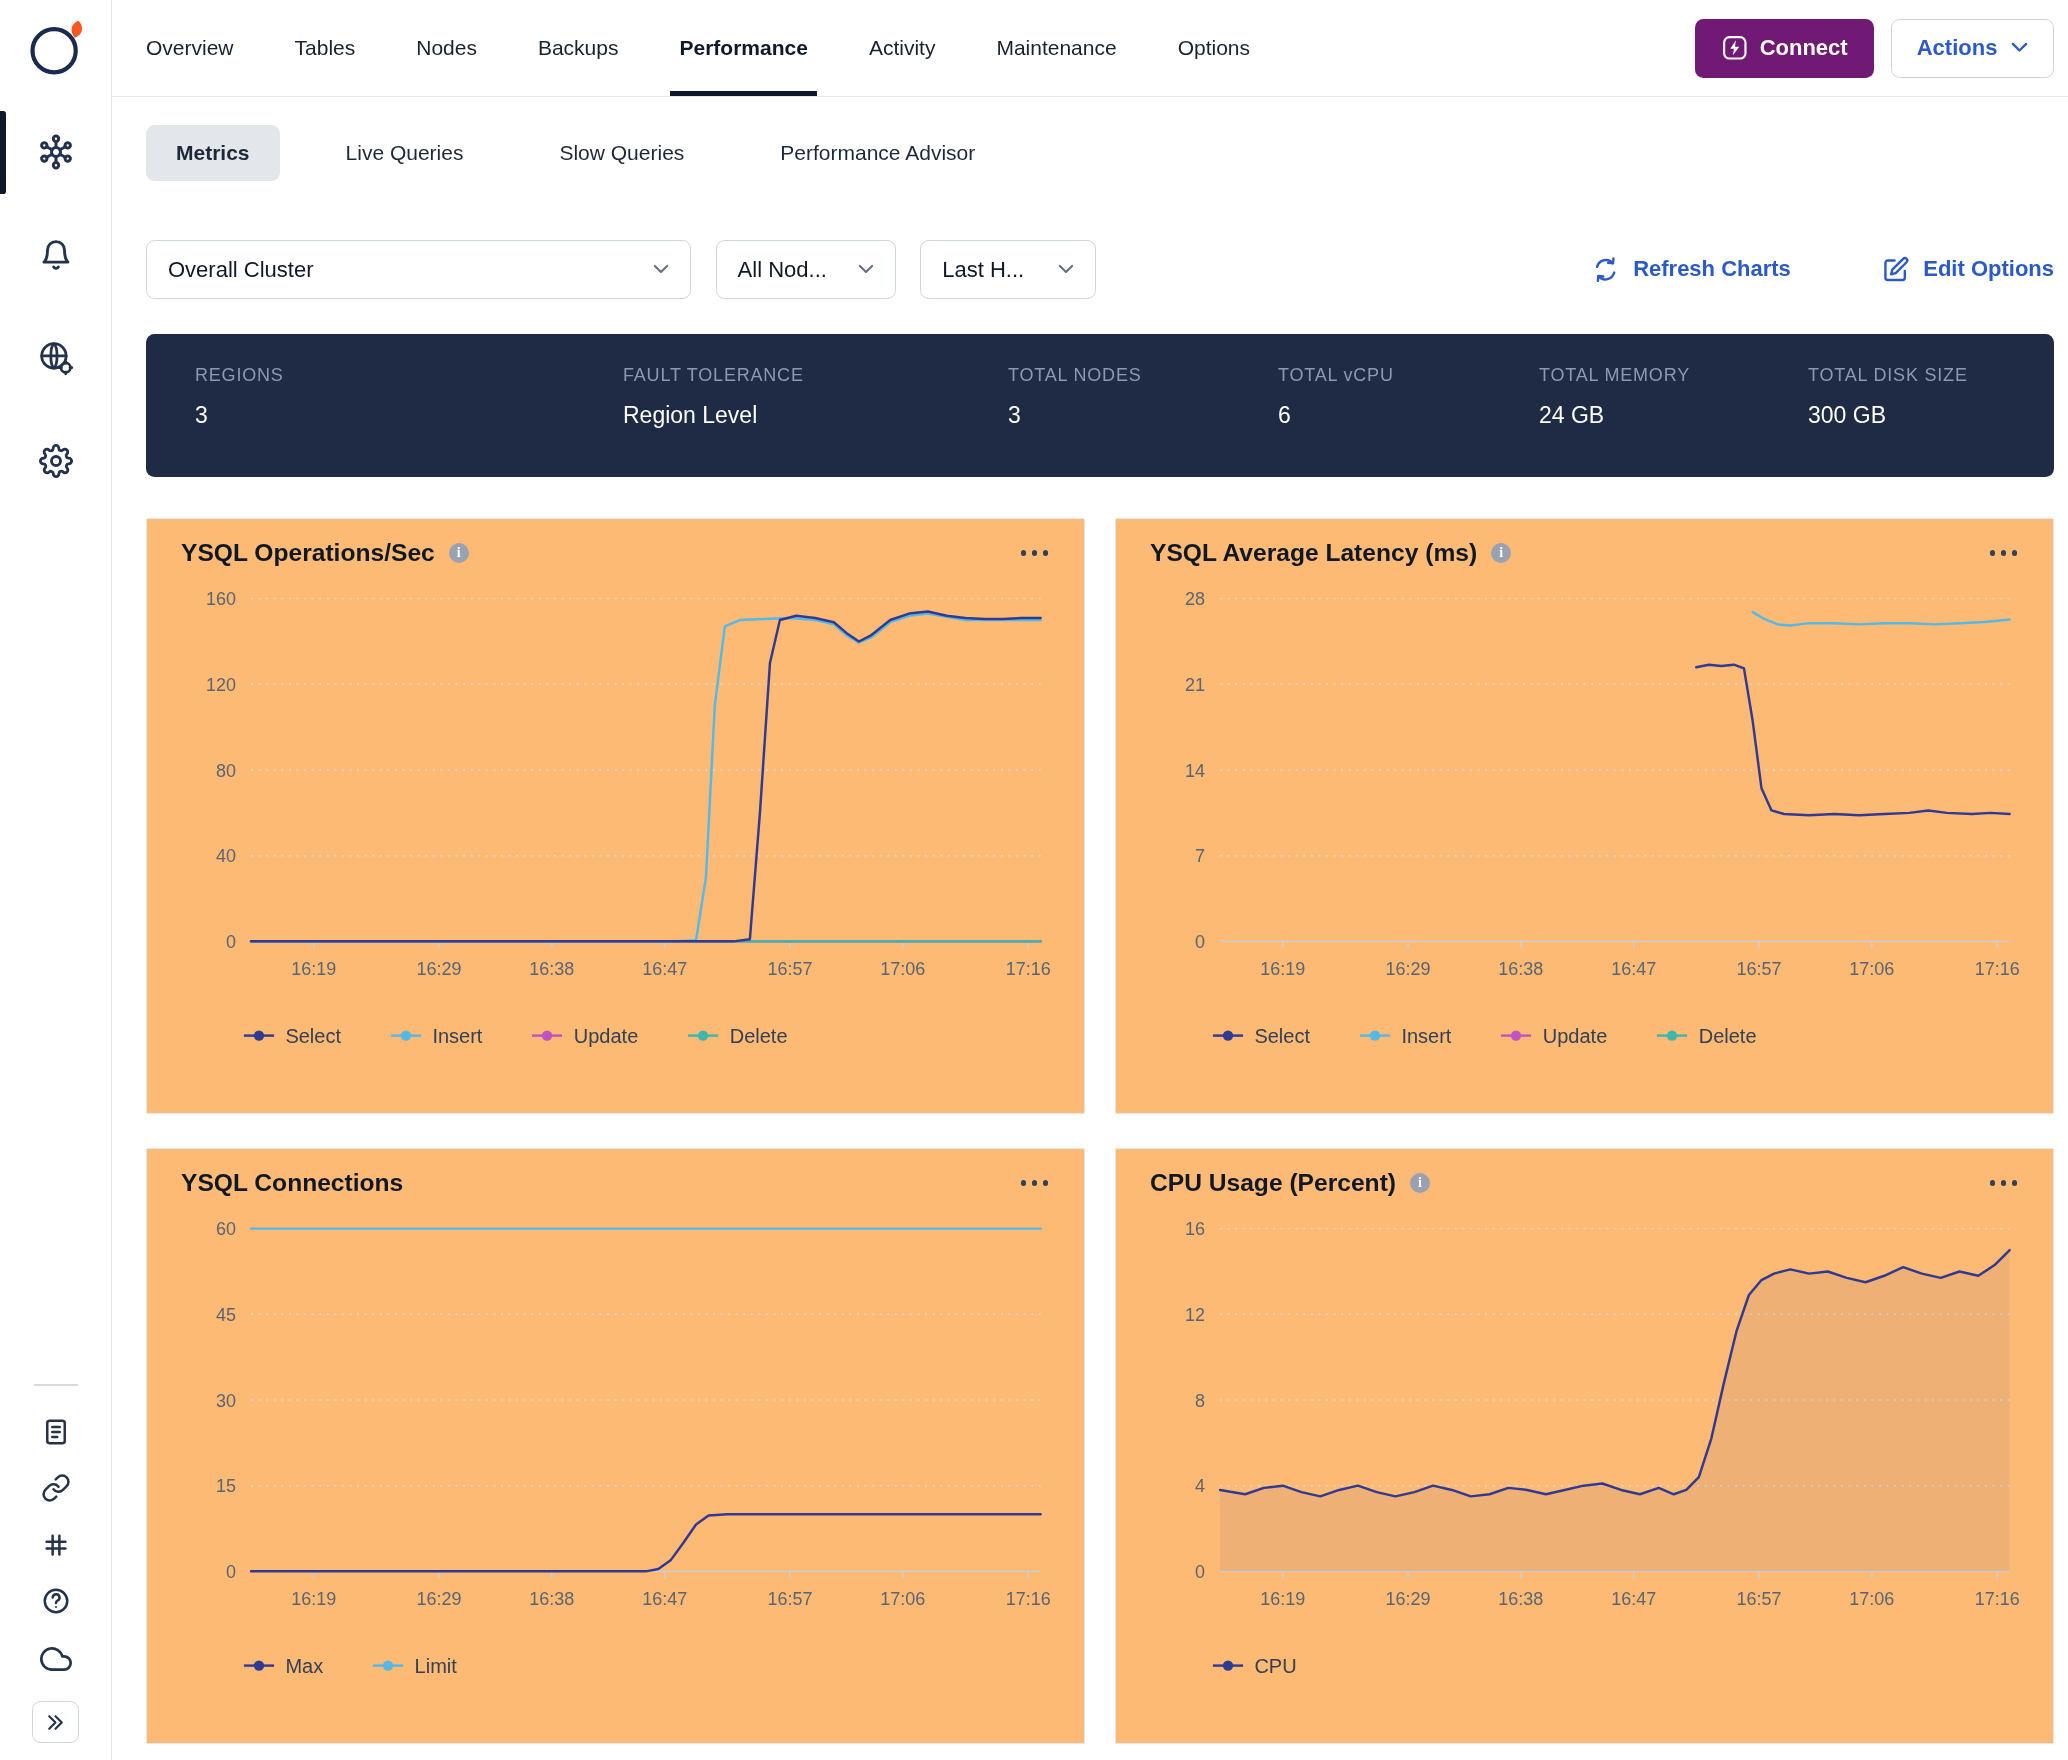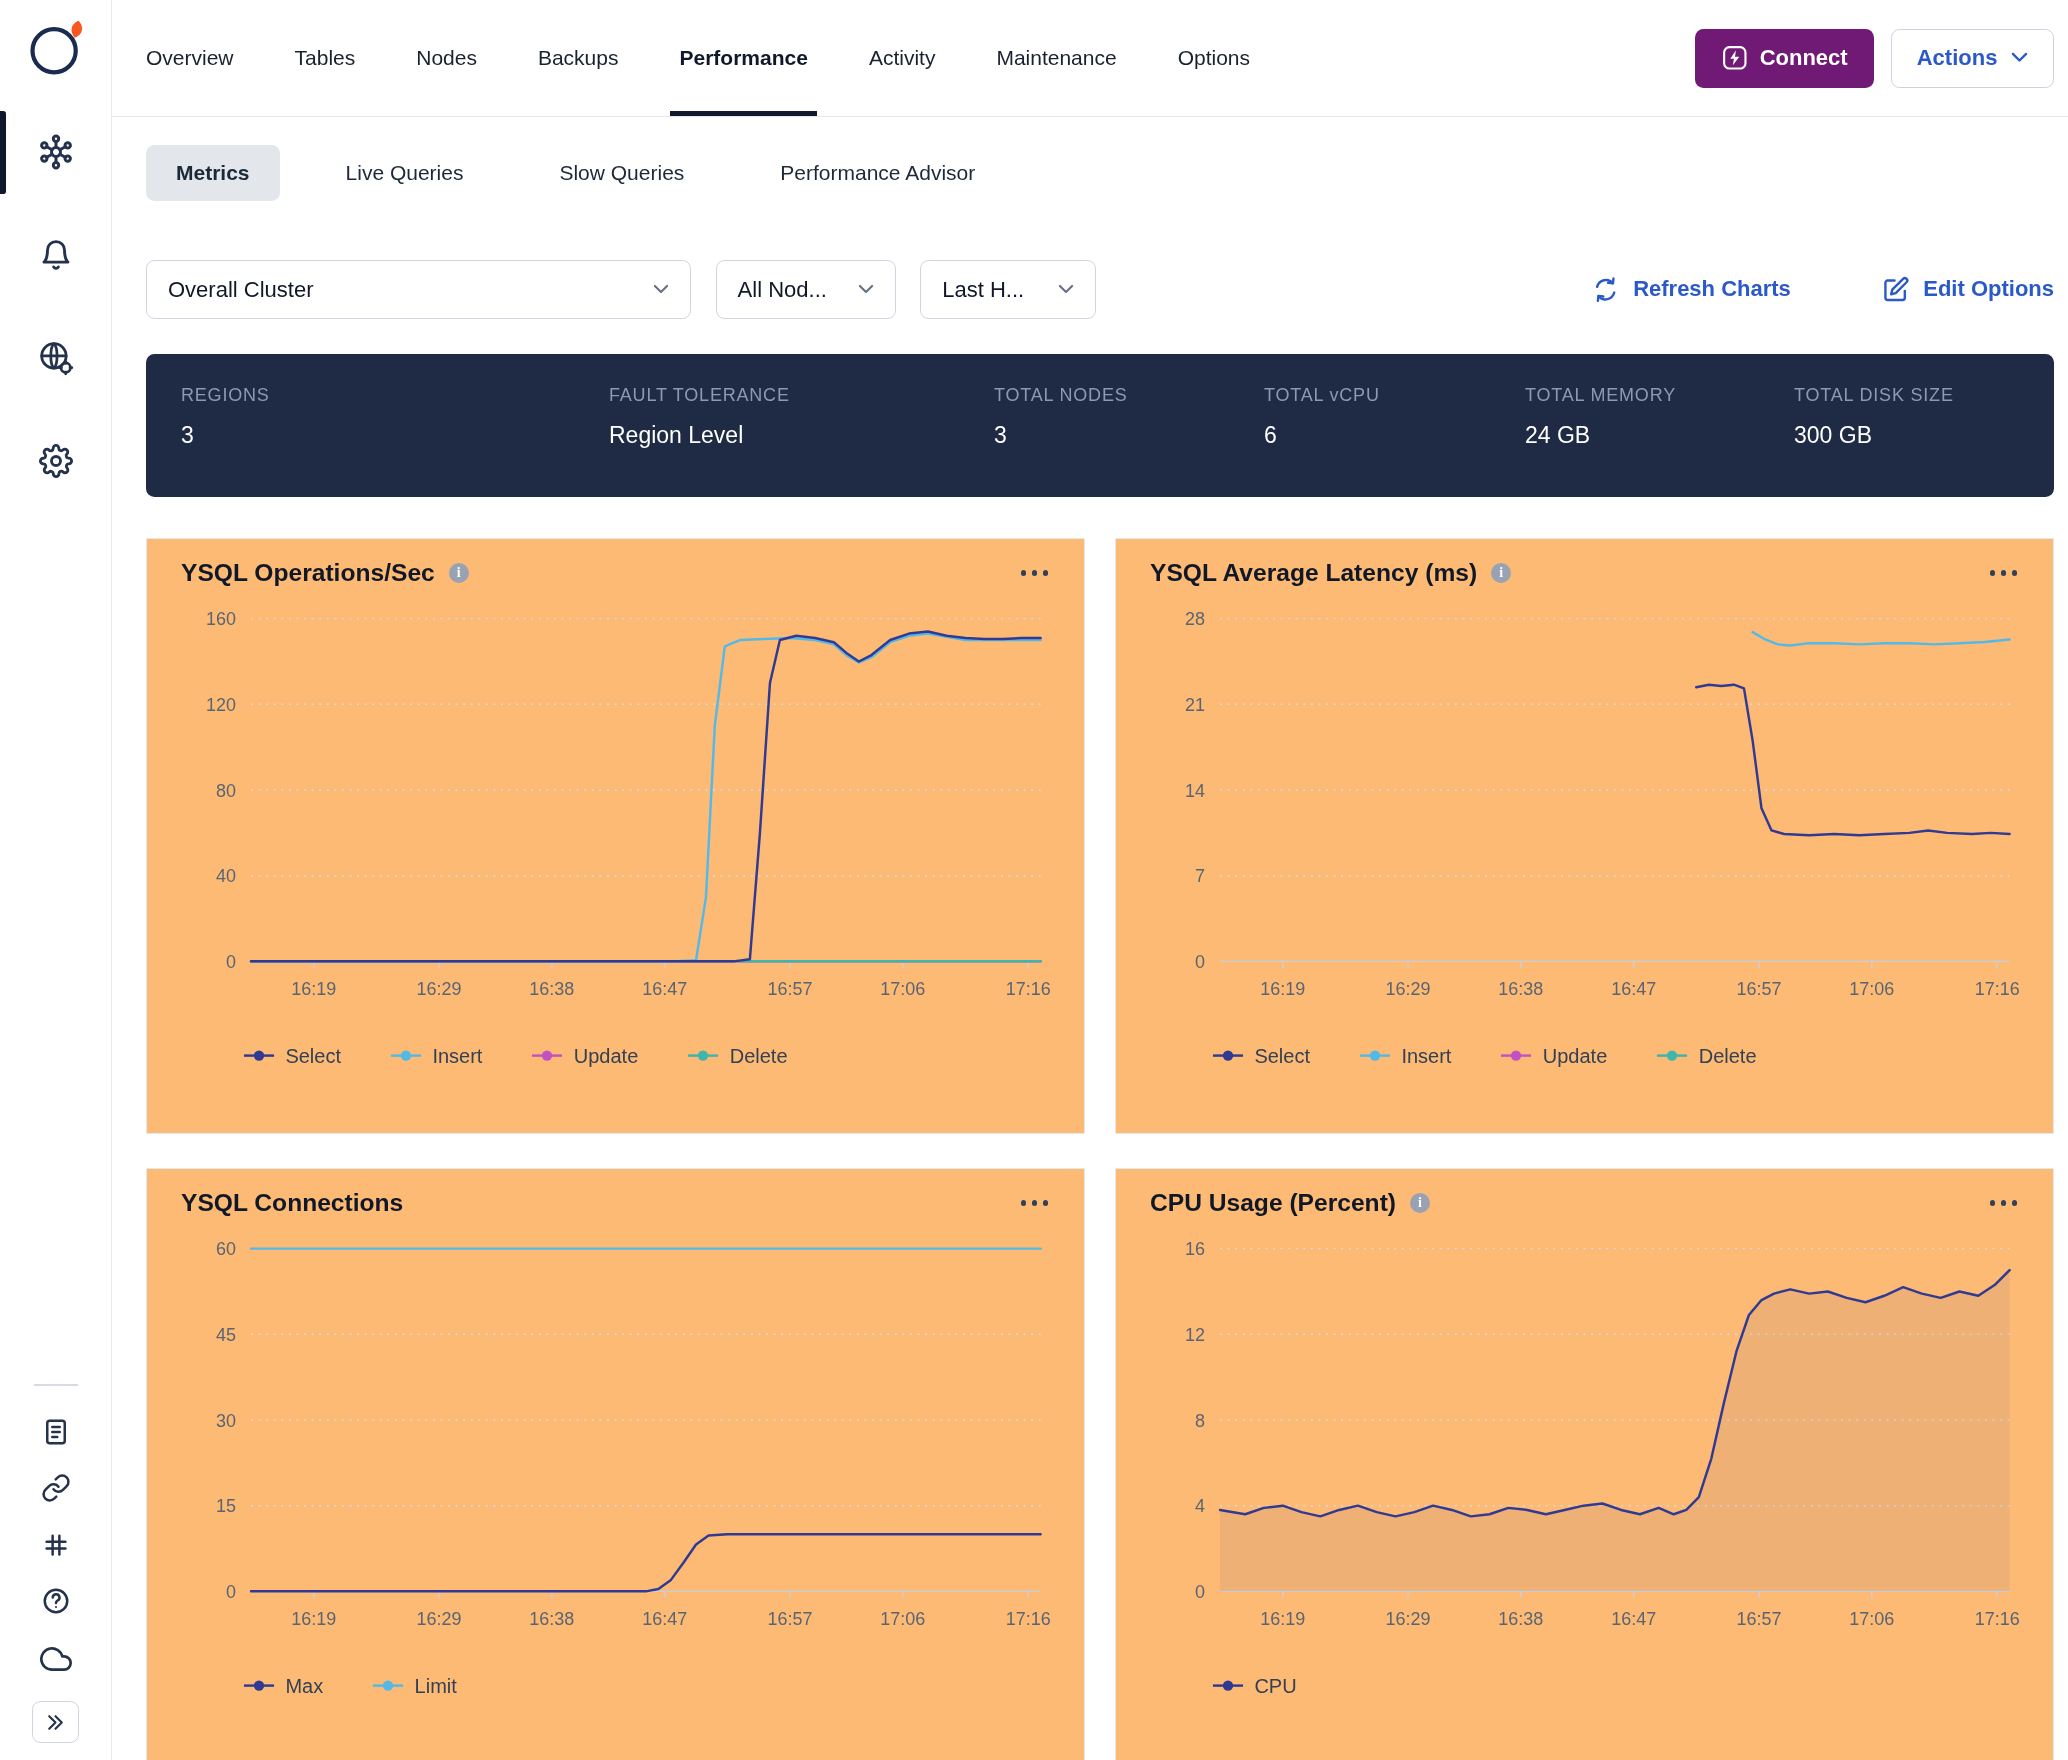--- a/index.html
+++ b/index.html
@@ -9,40 +9,40 @@
   .sidebar{position:absolute;left:0;top:0;width:112px;height:1760px;border-right:0.9px solid #e7e9ee;display:flex;flex-direction:column;align-items:center;background:#fff;z-index:5}
   .logo{margin-top:15px;width:62px;height:66px}
   .side-icons{display:flex;flex-direction:column;align-items:center;gap:68px;margin-top:53px;width:100%}
   .side-btn{position:relative;width:100%;display:flex;justify-content:center;cursor:pointer}
   .side-btn.active::before{content:"";position:absolute;left:0;top:-23px;width:5.7px;height:83px;background:#10182b;border-radius:0 2.8px 2.8px 0}
   .side-bottom{margin-top:auto;margin-bottom:17px;display:flex;flex-direction:column;align-items:center;gap:26.5px}
   .side-divider{width:44px;height:1.9px;background:#d7dbe2;margin-bottom:3.8px}
   .expand-btn{width:47px;height:42px;border:1.4px solid #cfd5de;border-radius:8.5px;display:flex;align-items:center;justify-content:center;background:#fff;cursor:pointer}
   
   .main{margin-left:112px;height:100%}
-  .topnav{height:117px;border-bottom:0.9px solid #e7e9ee;display:flex;align-items:center;padding:0 15px 0 34px}
+  .topnav{height:97px;border-bottom:0.9px solid #e7e9ee;display:flex;align-items:center;padding:0 15px 0 34px}
   .tabs{display:flex;gap:61px;height:100%;align-items:center}
   .tab{font-size:21px;color:#19222e;height:100%;display:flex;align-items:center;position:relative;cursor:pointer}
   .tab.active{font-weight:700;color:#10182b}
   .tab.active::after{content:"";position:absolute;left:-9.5px;right:-9.5px;bottom:0;height:4.7px;background:#10182b}
   .nav-actions{margin-left:auto;display:flex;gap:17px;align-items:center}
   .btn-connect{display:flex;align-items:center;gap:12.3px;background:#701a75;color:#fff;font-size:22px;font-weight:600;border:none;border-radius:8.5px;padding:0 26.5px;height:59px;cursor:pointer}
   .btn-actions{display:flex;align-items:center;gap:14px;background:#fff;color:#2B59C8;font-size:22px;font-weight:700;border:1.4px solid #ccd3de;border-radius:8.5px;padding:0 24.6px;height:59px;cursor:pointer}
   .subtabs{display:flex;align-items:center;gap:36px;margin:28px 0 0 34px}
   .subtab{font-size:21px;color:#1d2939;padding:16px 30px;border-radius:8.5px;cursor:pointer;white-space:nowrap}
   .subtab.active{background:#e3e6ea;font-weight:600}
   .filters{display:flex;align-items:center;margin:59px 15px 0 34px}
   .select{height:59px;border:1.4px solid #cfd5de;border-radius:8.5px;display:flex;align-items:center;justify-content:space-between;padding:0 21px;font-size:22px;color:#101828;background:#fff;cursor:pointer}
   .select.cluster{width:545px}
   .select.nodes{width:180px;margin-left:24.6px}
   .select.time{width:176px;margin-left:24.6px}
   .filter-links{margin-left:auto;display:flex;gap:91px}
   .link-btn{display:flex;align-items:flex-start;gap:14px;color:#2B59C8;font-size:22px;font-weight:600;cursor:pointer;white-space:nowrap}
   
-  .stats{margin:35px 15px 0 34px;height:143px;background:#1F2A44;border-radius:8.5px;display:grid;grid-template-columns:428px 385px 270px 261px 269px auto;padding:31px 0 0 35px}
+  .stats{margin:35px 15px 0 34px;height:143px;background:#1F2A44;border-radius:8.5px;display:grid;grid-template-columns:428px 385px 270px 261px 269px auto;padding:31px 0 0 49px}
   .stat-label{font-size:18px;color:#8d99b2;letter-spacing:0.8px;font-weight:500}
   .stat-value{font-size:23px;color:#fff;margin-top:16px}
   
   .charts{display:grid;grid-template-columns:939px 939px;gap:34px 30px;margin:41px 15px 0 34px}
   .card{height:596px;background:#fdba74;border:1.4px solid #e5e8ee;border-radius:1px;padding:15px 34px 0 34px}
   .card-head{display:flex;align-items:center;gap:14px;height:38px}
   .card-title{font-size:24.6px;font-weight:700;color:#101828;white-space:nowrap}
   .info-icon{width:20px;height:20px;border-radius:50%;background:#98a2b3;color:#fff;font-size:14px;font-weight:700;display:flex;align-items:center;justify-content:center;font-family:"Liberation Serif",serif;cursor:pointer;flex:0 0 auto}
   .menu-dots{margin-left:auto;display:flex;gap:5.7px;cursor:pointer;padding:7.6px 1.9px}
   .menu-dots i{width:5.2px;height:5.2px;border-radius:50%;background:#344054;display:block}

